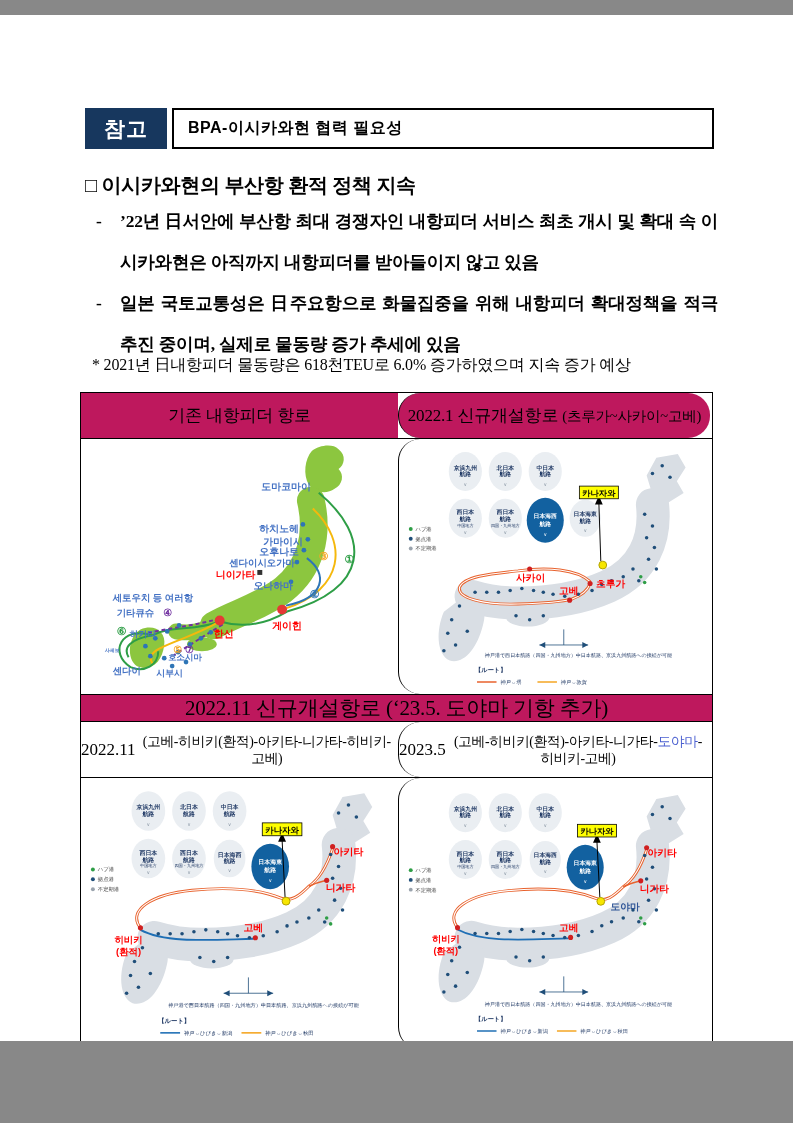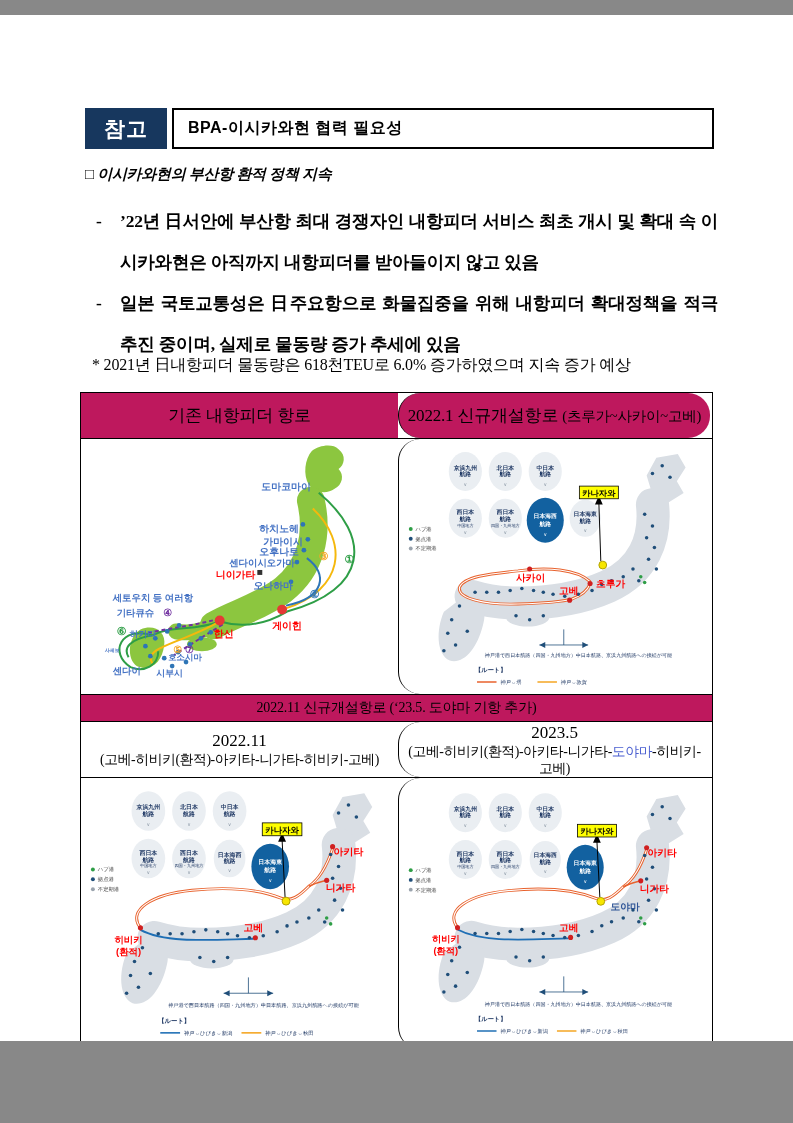--- a/index.html
+++ b/index.html
@@ -6,21 +6,21 @@
   .page{position:relative;width:793px;height:1026px;background:#fff;margin:15px auto;
         font-family:"Liberation Serif",serif;color:#000;overflow:hidden;}
 
   
   .hdr{position:absolute;left:85px;top:93px;display:flex;align-items:stretch;}
   .badge{width:82px;background:#17375E;color:#fff;display:flex;align-items:center;justify-content:center;
          font-family:"Liberation Sans",sans-serif;font-weight:bold;font-size:21px;letter-spacing:1px;}
   .titlebox{width:524px;border:2px solid #000;margin-left:5px;display:flex;align-items:center;
             padding:8px 0 8px 14px;font-family:"Liberation Sans",sans-serif;font-weight:bold;font-size:16px;letter-spacing:.5px;}
 
-  .section-title{position:absolute;left:85px;top:150px;font-size:15px;font-weight:bold;letter-spacing:-.3px;font-style:italic;}
+  .section-title{position:absolute;left:85px;top:157px;font-size:20px;font-weight:bold;letter-spacing:-.3px;}
 
   .bullet{position:absolute;left:96px;width:622px;display:flex;font-weight:bold;font-size:17.5px;}
   .bullet .dash{width:24px;line-height:41px;}
   .bullet .txt{flex:1;line-height:41px;text-align:justify;letter-spacing:-.2px;}
   .b1{top:186px;}
   .b2{top:268px;}
   .footnote{position:absolute;left:92px;top:340px;font-size:16px;letter-spacing:-.2px;}
 
   
   .tbl{position:absolute;left:80px;top:377px;width:633px;border:1.8px solid #000;box-sizing:border-box;
@@ -33,23 +33,23 @@
   .c-r{width:312px;}
   .head{background:#be185d;display:flex;flex-direction:column;align-items:center;justify-content:center;
         text-align:left;font-size:17px;letter-spacing:-.2px;}
   .r1{height:45px;}
   .hr-sub{font-size:14.5px;}
   .r-map{height:256px;}
   .r-map2{height:272px;}
   .mapcell{display:flex;align-items:center;justify-content:center;background:#fff;overflow:hidden;}
   .mapcell svg{display:block;}
   .r3{height:27px;}
-  .r3 .head{width:100%;font-size:14px;}
+  .r3 .head{width:100%;font-size:21px;}
   .r4{height:56px;}
-  .subhead{display:flex;flex-direction:column;align-items:center;justify-content:center;text-align:center;background:#fff;}
+  .subhead{display:flex;flex-direction:row;align-items:center;justify-content:center;text-align:center;background:#fff;}
   .subhead .sh-t{font-size:17px;}
   .subhead .sh-r{font-size:13.8px;letter-spacing:-.4px;line-height:17px;padding:0 3px;}
   .toyama-blue{color:#4a5fd0;}
 
   .pageno{position:absolute;left:0;right:0;top:1052px;text-align:center;font-size:15px;font-family:"Liberation Sans",sans-serif;}
 
   
   svg text{font-family:"Liberation Sans",sans-serif;}
   .land-g{fill:#8CC63F;}
   .spine-g{stroke:#8CC63F;fill:none;stroke-linecap:round;}

